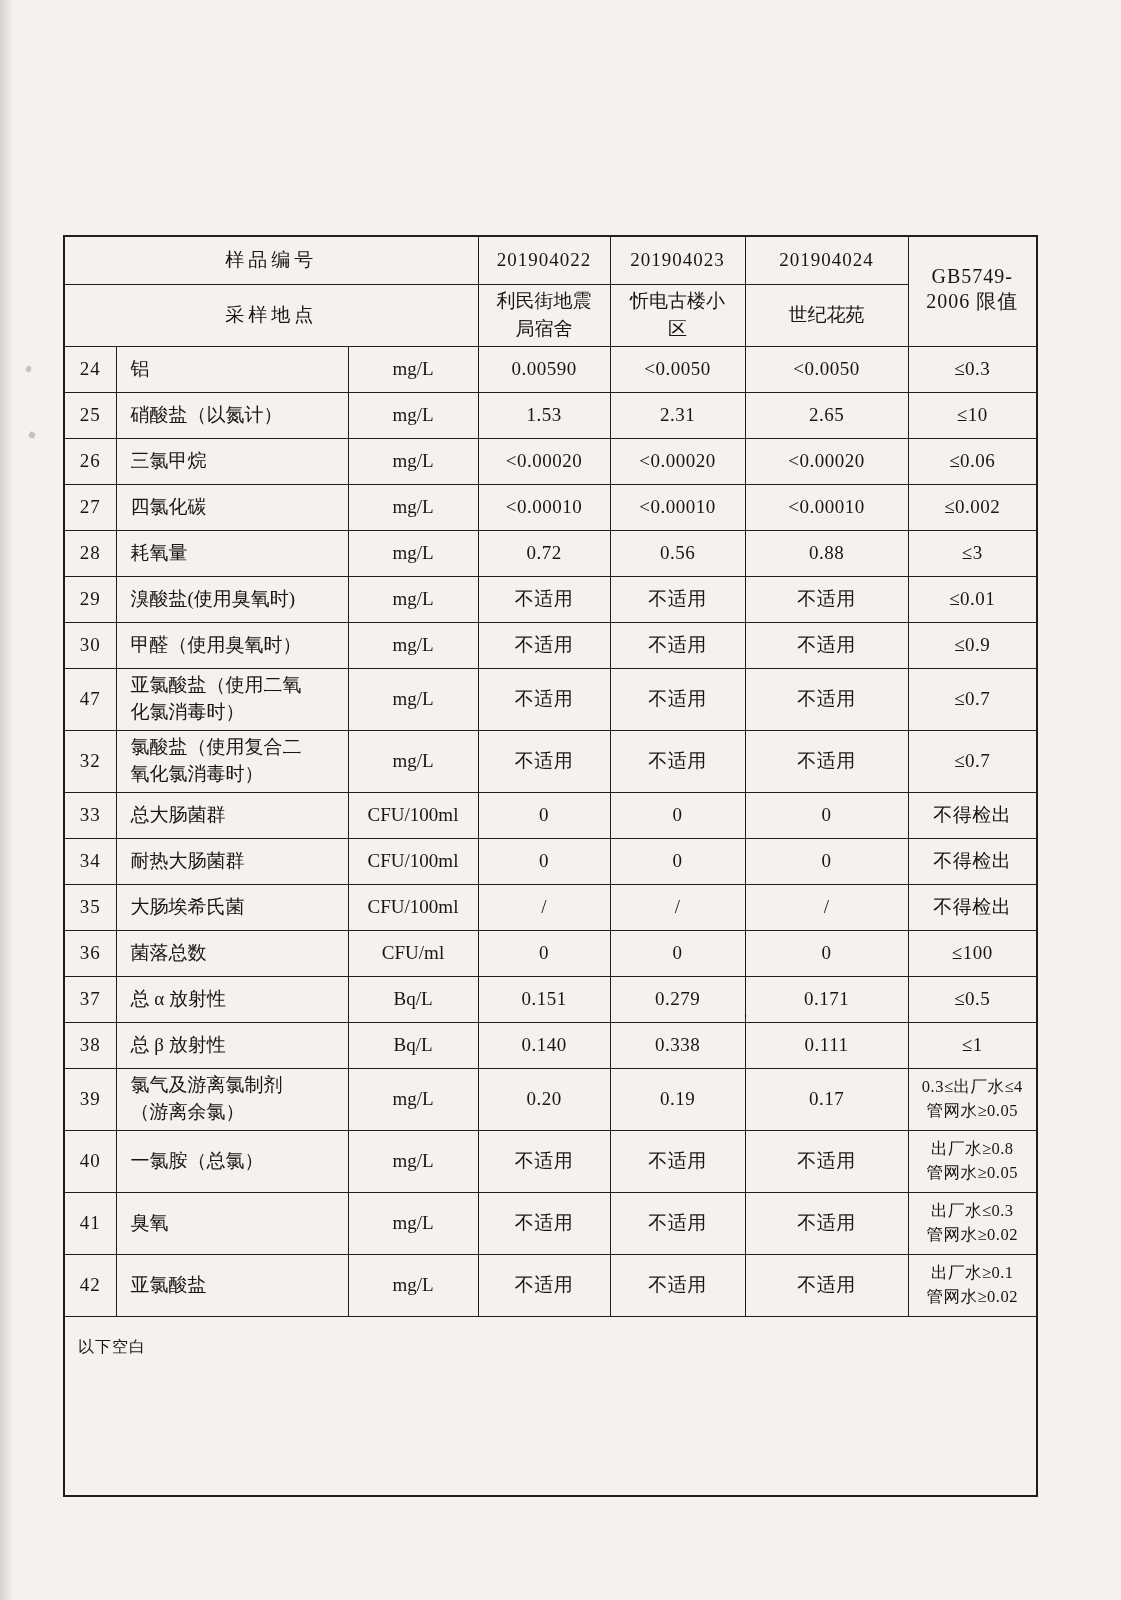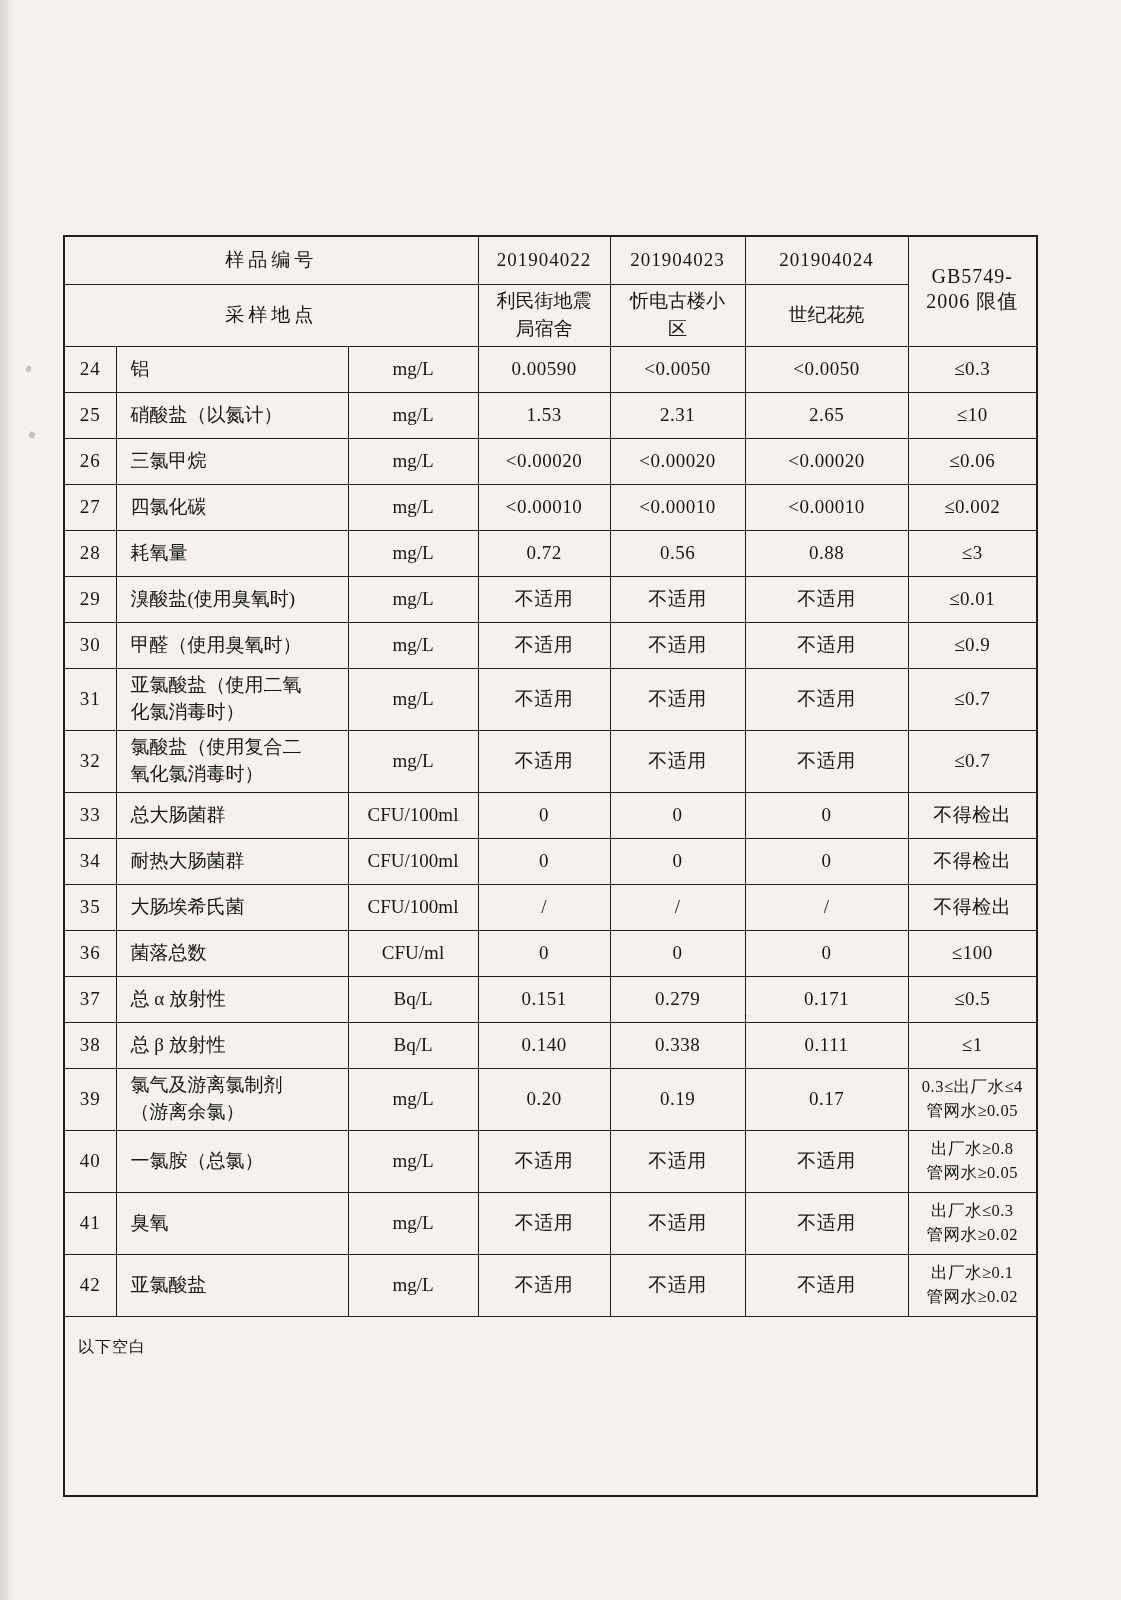--- a/index.html
+++ b/index.html
@@ -203,21 +203,21 @@
           <td class="c-name">甲醛（使用臭氧时）</td>
           <td class="c-unit">mg/L</td>
           <td class="c-val">不适用</td>
           <td class="c-val">不适用</td>
           <td class="c-val">不适用</td>
           <td class="c-limit">
             <div>≤0.9</div>
           </td>
         </tr>
         <tr class="data-row tall">
-          <td class="c-no">31</td>
+          <td class="c-no">47</td>
           <td class="c-name">亚氯酸盐（使用二氧化氯消毒时）</td>
           <td class="c-unit">mg/L</td>
           <td class="c-val">不适用</td>
           <td class="c-val">不适用</td>
           <td class="c-val">不适用</td>
           <td class="c-limit">
             <div>≤0.7</div>
           </td>
         </tr>
         <tr class="data-row tall">

